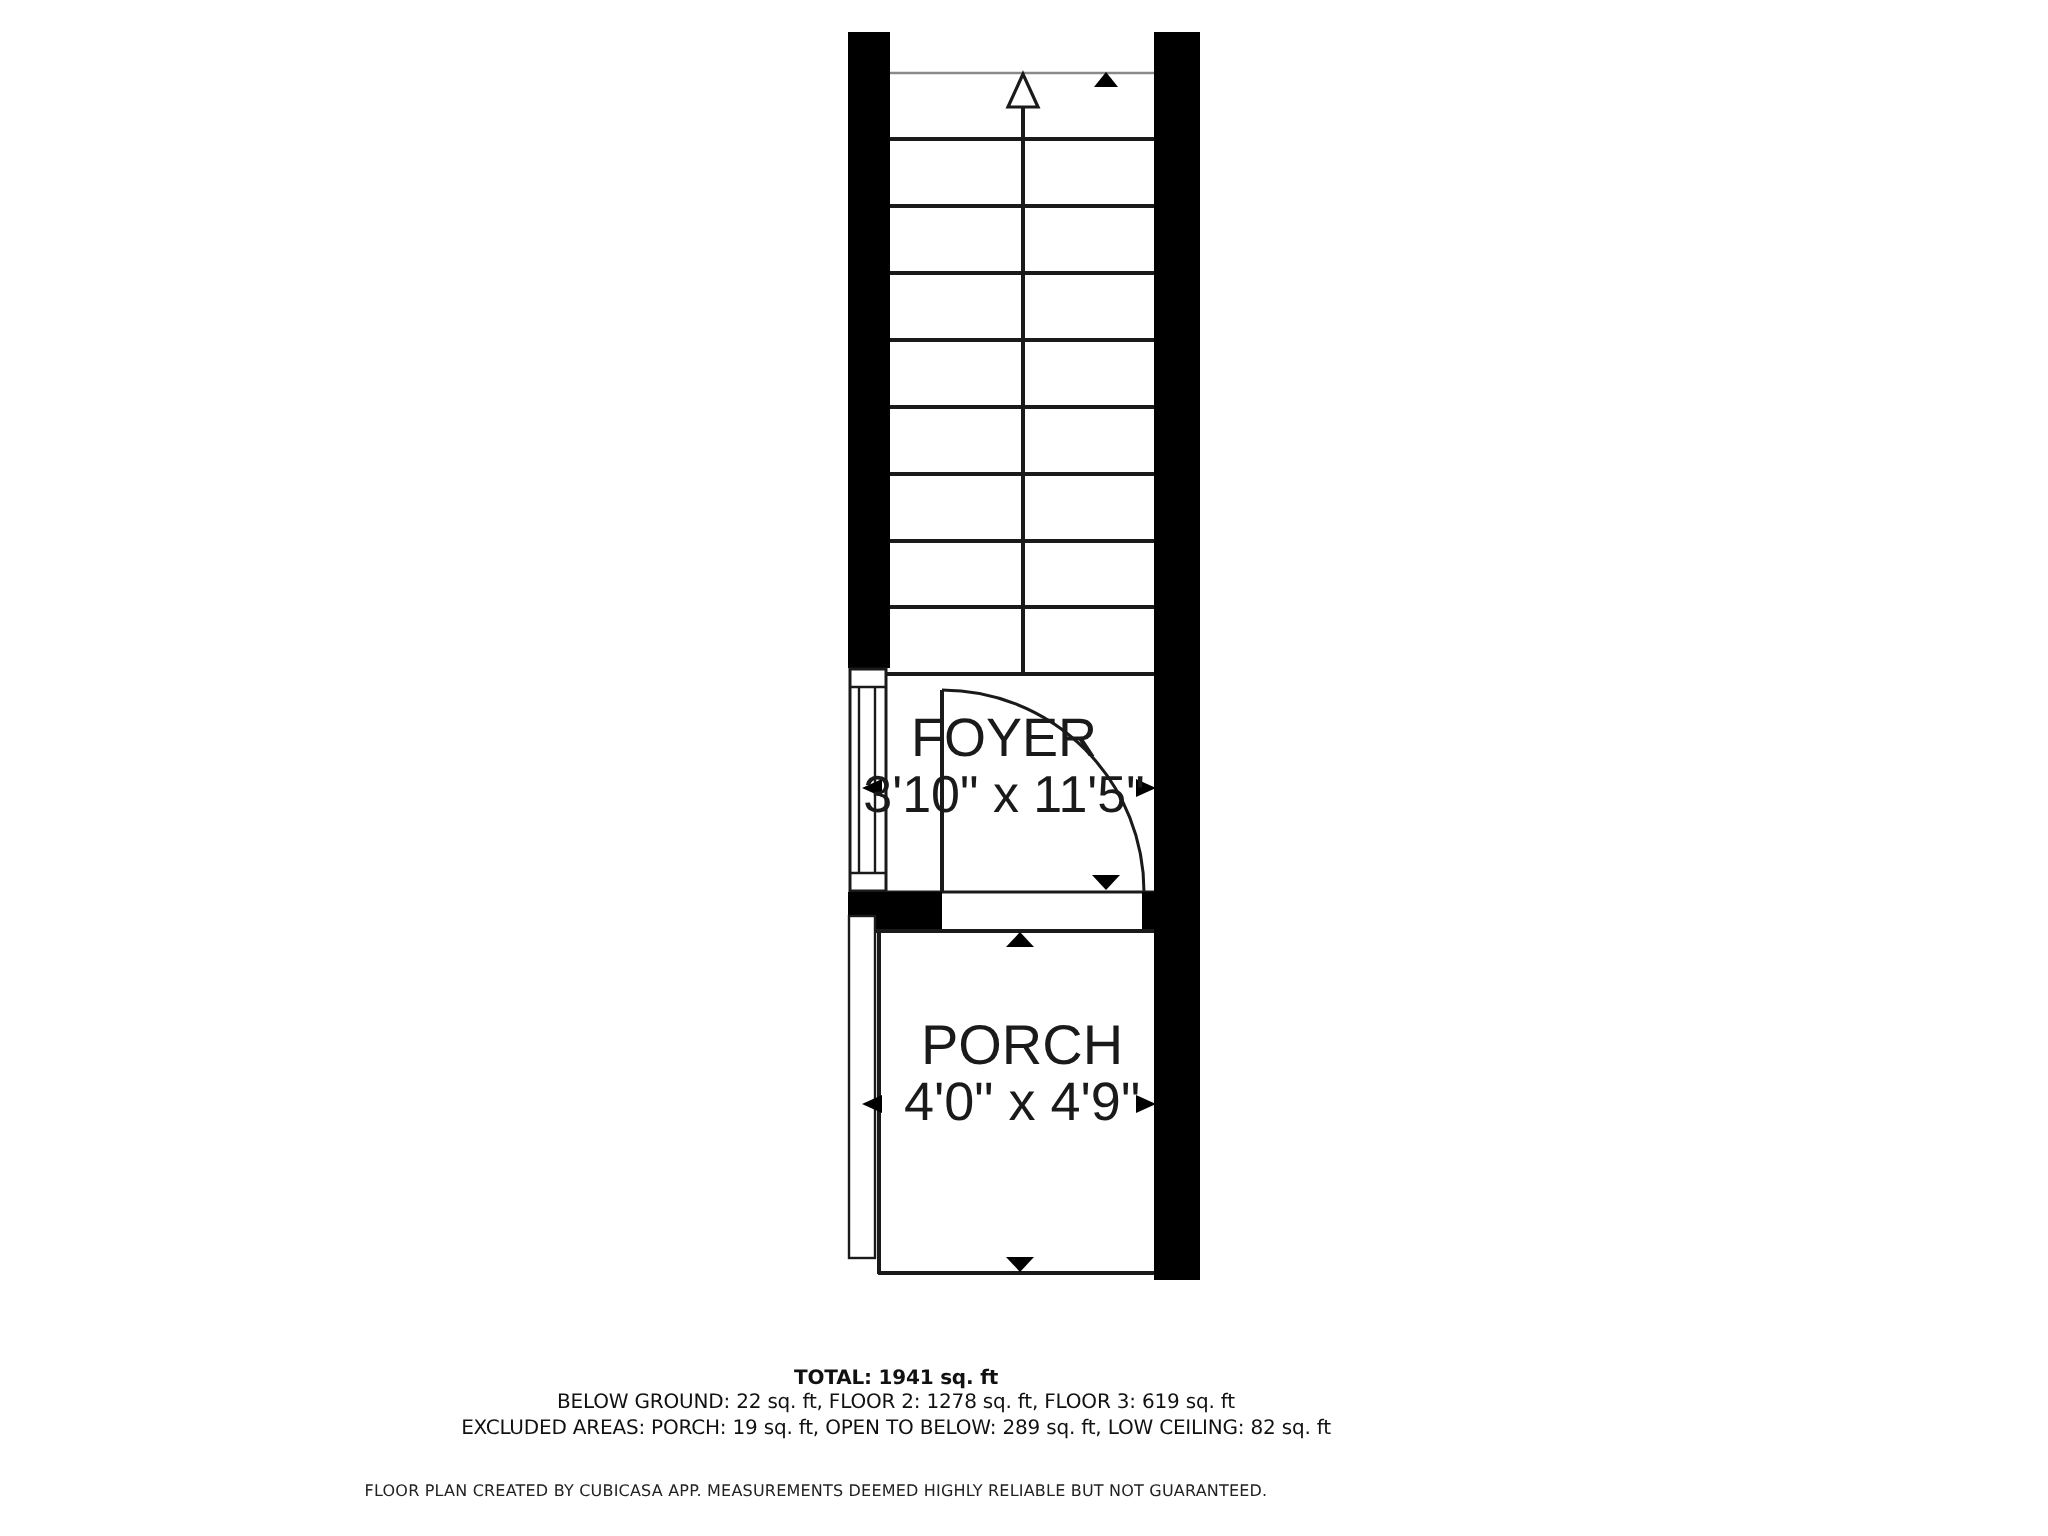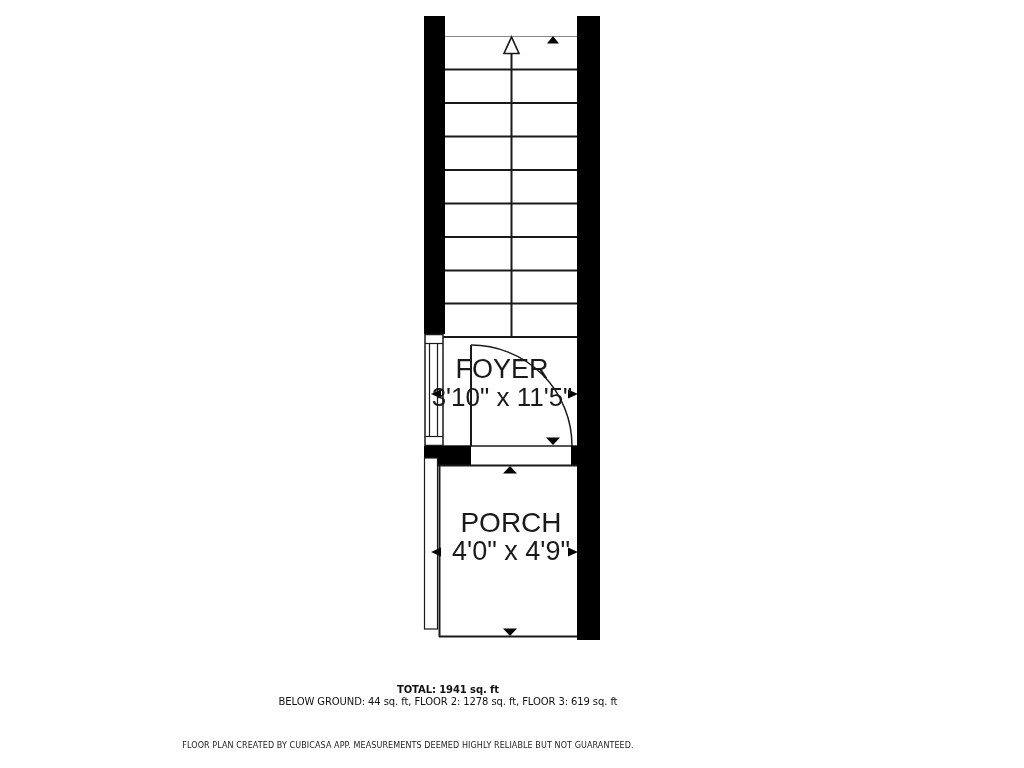--- a/index.html
+++ b/index.html
@@ -85,18 +85,19 @@
     <polygon points="578,552 568,547.5 568,556.5" fill="#000"></polygon>
   </svg>
 
   <div class="room-text room-label-foyer">FOYER</div>
   <div class="room-text room-dims-foyer">3'10" x 11'5"</div>
   <div class="room-text room-label-porch">PORCH</div>
   <div class="room-text room-dims-porch">4'0" x 4'9"</div>
 
   <div class="summary-block">
     <div class="summary-total">TOTAL: 1941 sq. ft</div>
-    <div>BELOW GROUND: 44 sq. ft, FLOOR 2: 1278 sq. ft, FLOOR 3: 619 sq. ft</div>
+    <div>BELOW GROUND: 22 sq. ft, FLOOR 2: 1278 sq. ft, FLOOR 3: 619 sq. ft</div>
+    <div>EXCLUDED AREAS: PORCH: 19 sq. ft, OPEN TO BELOW: 289 sq. ft, LOW CEILING: 82 sq. ft</div>
   </div>
 
   <div class="disclaimer">FLOOR PLAN CREATED BY CUBICASA APP. MEASUREMENTS DEEMED HIGHLY RELIABLE BUT NOT GUARANTEED.</div>
 
 </div>
 
 </body></html>

